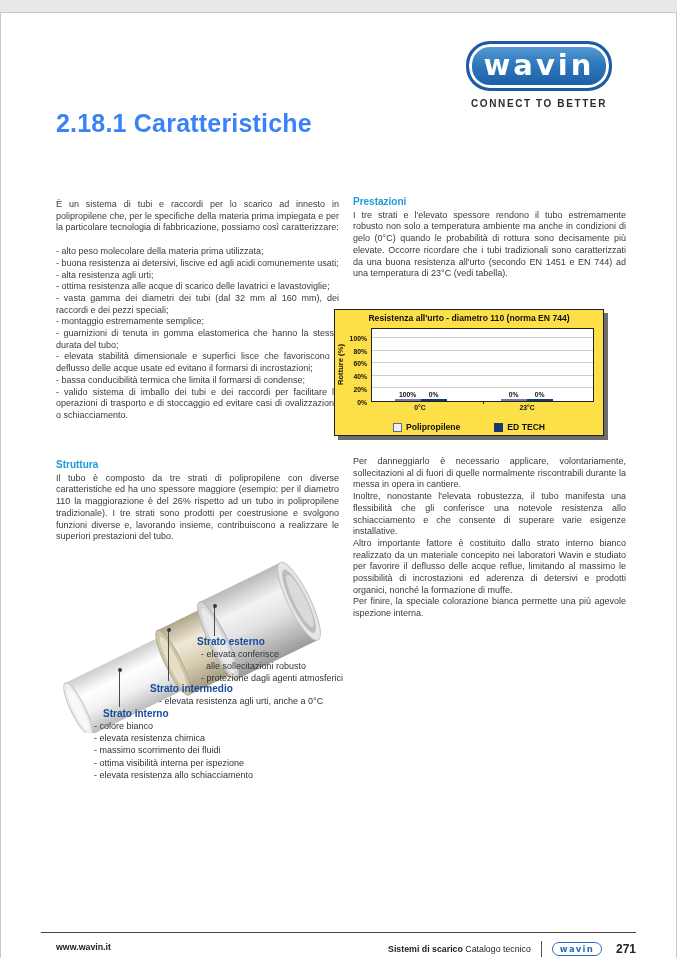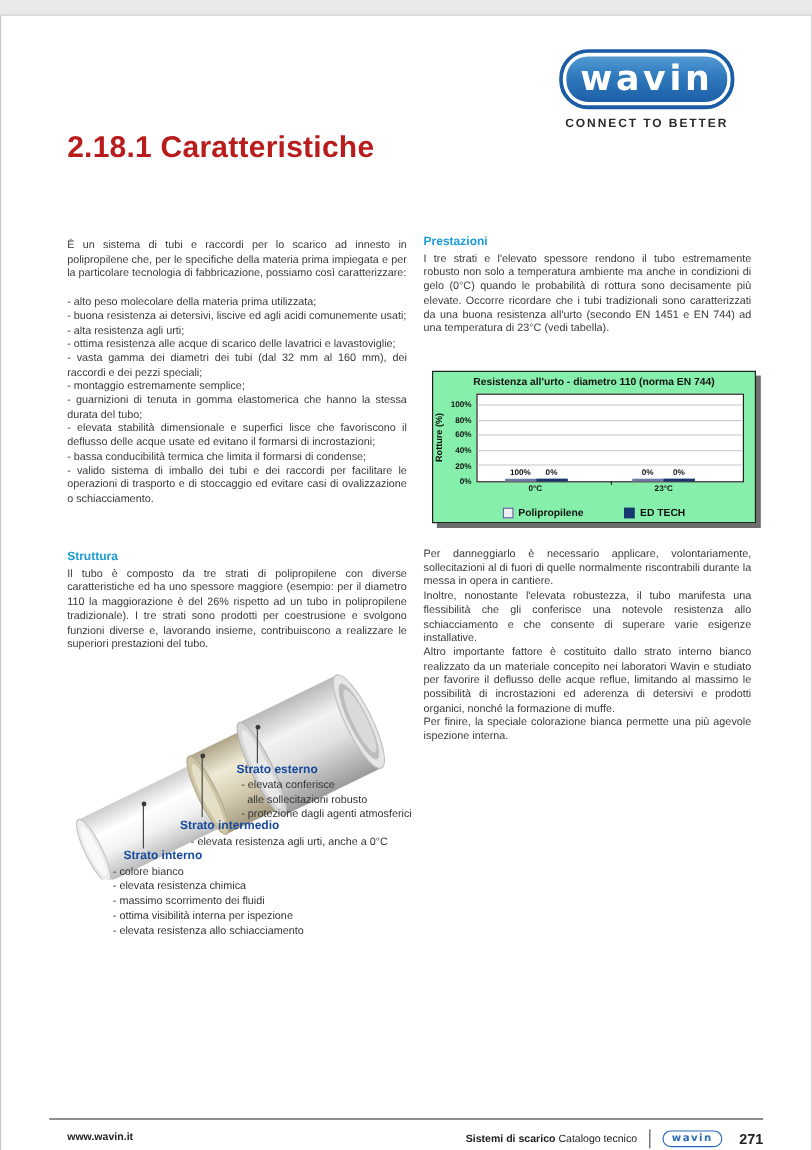--- a/index.html
+++ b/index.html
@@ -11,34 +11,34 @@
   
   .logo-block{position:absolute;top:28px;right:64px;width:146px;text-align:center;}
   .wavin-pill{
     display:block;height:44px;border-radius:24px;
     background:linear-gradient(#5aa0d8 0%,#2f79bd 45%,#1b5ca5 100%);
     border:3px solid #1b5ca5;box-shadow:inset 0 0 0 3px #ffffff;
     color:#ffffff;font-weight:bold;font-size:29px;letter-spacing:3px;
     line-height:42px;text-align:center;font-family:"DejaVu Sans",sans-serif;
   }
   .tagline{margin-top:7px;font-size:10px;font-weight:bold;color:#2b2b2b;letter-spacing:1.6px;white-space:nowrap;}
-  .page-title{position:absolute;left:55px;top:96px;margin:0;font-size:25px;font-weight:bold;color:#b91c1c;letter-spacing:0.2px;}
+  .page-title{position:absolute;left:55px;top:96px;margin:0;font-size:25px;font-weight:bold;color:#3b82f6;letter-spacing:0.2px;}
   
   .col{position:absolute;font-size:9px;line-height:11.7px;text-align:justify;color:#3a3a3a;}
   .col p{margin:0;}
   .intro-block{left:55px;top:186px;width:283px;}
   .feature-list{margin-top:12px;}
   .struttura-block{left:55px;top:446px;width:283px;}
   .prestazioni-block{left:352px;top:183px;width:273px;}
   .after-chart-block{left:352px;top:443px;width:273px;}
   .subhead{font-size:10px;font-weight:bold;color:#1b9cd8;margin:0 0 2px 0;text-align:left;}
   
   .chart-panel{
-    position:absolute;left:359px;top:296px;width:268px;height:125px;
-    background:#86efac;border:1px solid #222;box-shadow:4px 4px 0 #6d6d6d;
+    position:absolute;left:333px;top:296px;width:268px;height:125px;
+    background:#fde047;border:1px solid #222;box-shadow:4px 4px 0 #6d6d6d;
   }
   .chart-title{position:absolute;top:3px;left:0;right:0;text-align:center;font-size:8.6px;font-weight:bold;color:#111;}
   .chart-plot{position:absolute;left:36px;top:18px;right:9px;bottom:33px;background:#ffffff;border:1px solid #222;}
   .gridline{position:absolute;left:0;right:0;height:1px;background:#cfcfcf;}
   .ylabel{position:absolute;left:-1px;top:18px;bottom:33px;width:11px;}
   .ylabel span{position:absolute;left:-14px;top:50%;transform:translateY(-50%) rotate(-90deg);transform-origin:center;font-size:7.6px;font-weight:bold;color:#111;white-space:nowrap;display:block;width:40px;text-align:center;}
   .yticks{position:absolute;left:12px;width:22px;top:18px;bottom:33px;}
   .ytick{position:absolute;right:2px;font-size:6.8px;font-weight:bold;color:#111;transform:translateY(50%);text-align:right;width:22px;}
   .bar-group{position:absolute;bottom:0;height:100%;display:flex;align-items:flex-end;justify-content:center;}
   .bar-group.g0{left:9%;width:26%;}

